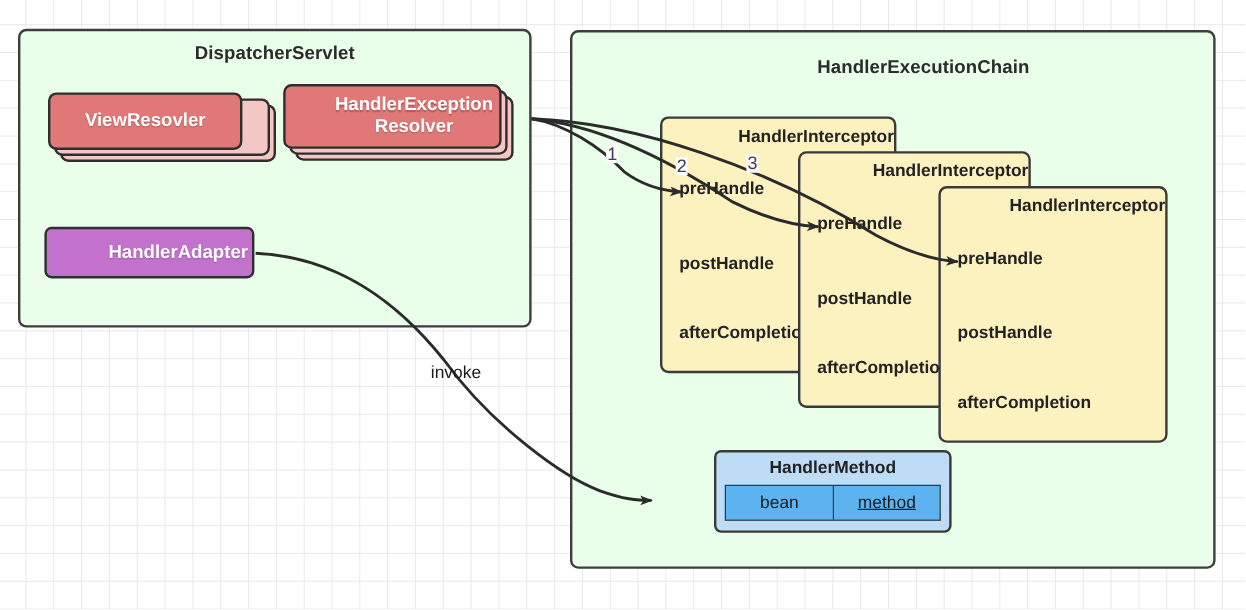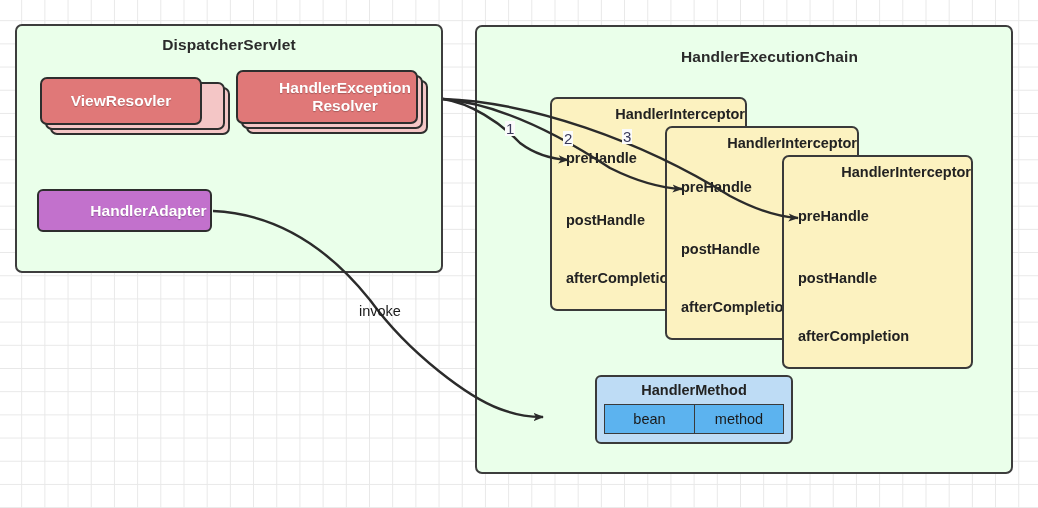--- a/index.html
+++ b/index.html
@@ -138,21 +138,21 @@
   .hm-cell {
     flex: 1 1 50%;
     display: flex;
     align-items: center;
     justify-content: center;
     font-size: 14.5px;
     font-weight: normal;
     color: #1a1a1a;
     box-sizing: border-box;
   }
-  .hm-cell + .hm-cell { border-left: 1.6px solid #3a3a3a; }
+  .hm-cell + .hm-cell { border-left: 1.6px solid #3a3a3a; text-decoration: underline; }
 
   
   .edge-num {
     position: absolute;
     font-size: 15px;
     color: #3a3a5a;
     background: #fbfbfb;
     padding: 0 1px;
     line-height: 1;
   }

